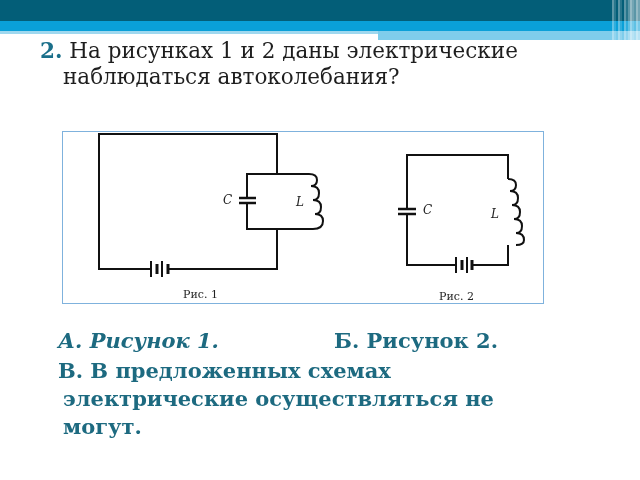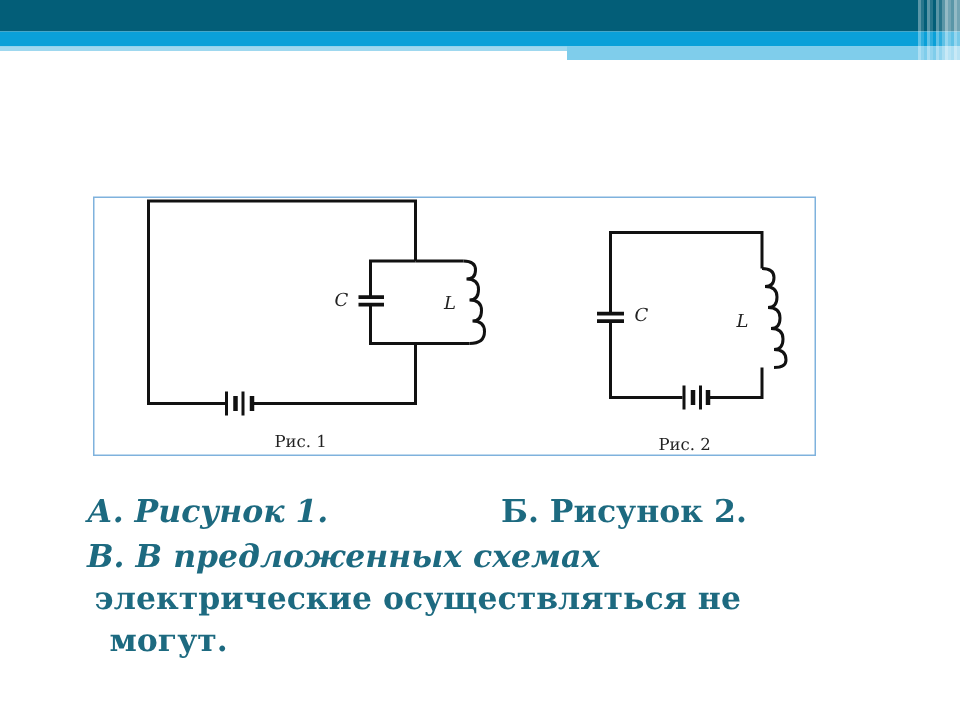--- a/index.html
+++ b/index.html
@@ -32,20 +32,22 @@
 <div>
   <div class="band-dark"></div>
   <div class="band-blue"></div>
   <div class="band-light-left"></div>
   <div class="band-light-right"></div>
   <div class="stripes"></div>
   <div class="stripes2"></div>
 </div>
 
 <div class="question">
+  <span class="l1"><span class="num">2.</span><span> На рисунках 1 и 2 даны электрические</span></span>
+  <span class="indent">наблюдаться автоколебания?</span>
 </div>
 
 <div class="figure">
   <svg width="482" height="173" viewBox="0 0 482 173">
 
     <g stroke="#111" stroke-width="2" fill="none">
 
       <polyline points="214,42 214,2 36,2 36,137 87,137"></polyline>
       <polyline points="106,137 214,137 214,97"></polyline>
 
@@ -84,16 +86,16 @@
     </g>
     <text class="lbl" x="360" y="82">C</text>
     <text class="lbl" x="428" y="86">L</text>
     <text class="caption" x="376" y="168">Рис.   2</text>
   </svg>
 </div>
 
 <div class="answers">
   <div class="ans-row" style="left:0; top:0;font-style:italic;">А. Рисунок 1.</div>
   <div class="ans-row" style="left:276px; top:0;text-align:center;">Б. Рисунок 2.</div>
-  <div class="ans-row" style="left:0; top:30px;font-style:italic;">В. В предложенных схемах</div>
+  <div class="ans-row" style="left:0; top:30px;">В. В предложенных схемах</div>
   <div class="ans-row" style="left:5px; top:58px;">электрические осуществляться не</div>
-  <div class="ans-row" style="left:5px; top:86px;margin-left:10px;">могут.</div>
+  <div class="ans-row" style="left:5px; top:86px;">могут.</div>
 </div>
 
 </body></html>

